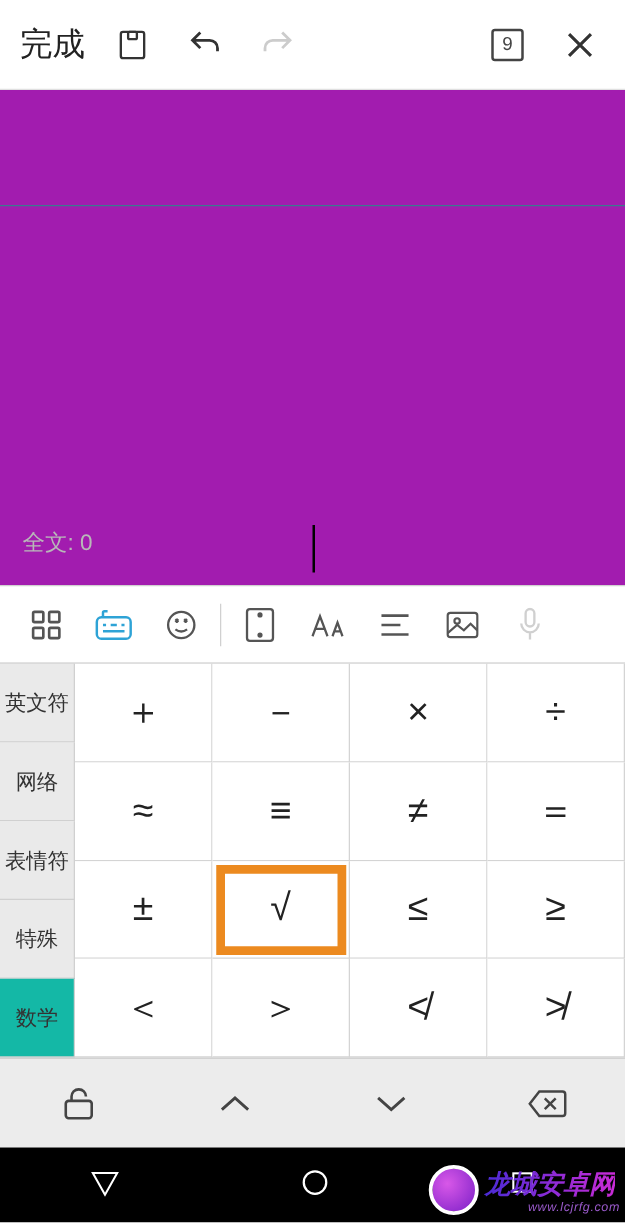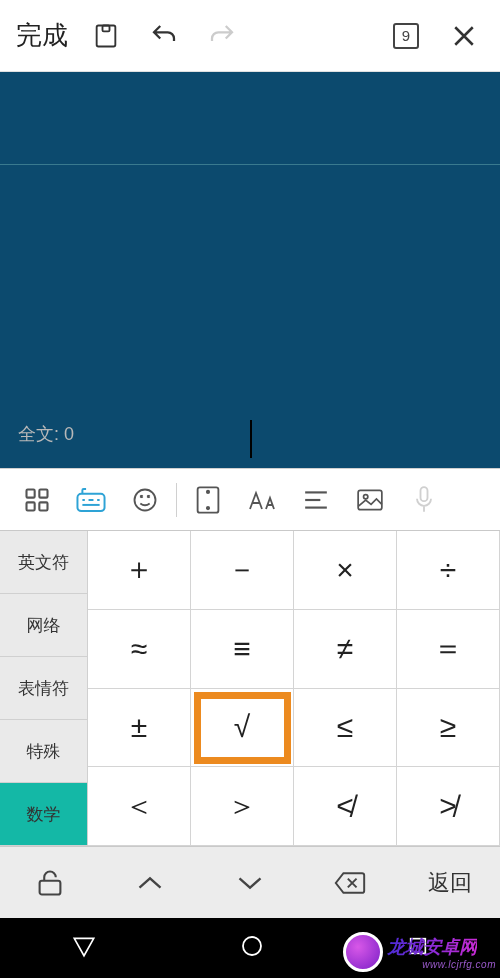--- a/index.html
+++ b/index.html
@@ -34,21 +34,21 @@
   .num-badge {
     width: 26px; height: 26px;
     border: 2px solid #444; border-radius: 3px;
     display: flex; align-items: center; justify-content: center;
     font-size: 15px; color: #444;
   }
   
   .editor {
     flex: 0 0 396px;
     position: relative;
-    background: #0c4a6e;
+    background: #a21caf;
   }
   .title-line {
     position: absolute; top: 92px; left: 0; right: 0;
     height: 1px; background: #3a7a8f;
   }
   .word-count {
     position: absolute; bottom: 22px; left: 18px;
     font-size: 18px; color: #b8b8b8;
   }
   .cursor {
@@ -71,21 +71,21 @@
   .vbar { width: 1px; height: 34px; background: #d0d0d0; margin: 0 4px; }
   .it-icon.faded { color: #d0d0d0; }
   
   .symbol-panel {
     flex: 1;
     display: flex;
     border-top: 1px solid #c9c9c9;
     background: #f6f6f6;
   }
   .categories {
-    width: 88px;
+    width: 60px;
     display: flex; flex-direction: column;
   }
   .cat {
     flex: 1;
     display: flex; align-items: center; justify-content: center;
     font-size: 17px; color: #333;
     background: #eaeaea;
     border-bottom: 1px solid #d0d0d0;
     border-right: 1px solid #d0d0d0;
   }
@@ -138,21 +138,21 @@
     z-index: 20;
     pointer-events: none;
   }
   .wm-circle {
     width: 40px; height: 40px; border-radius: 50%;
     background: radial-gradient(circle at 35% 35%, #d858e8, #7b1fc7);
     border: 3px solid #fff;
   }
   .wm-text { display: flex; flex-direction: column; align-items: flex-start; }
   .wm-main {
-    font-size: 18px; font-weight: 600;
+    font-size: 21px; font-weight: 600;
     background: linear-gradient(90deg,#4a2bd6,#c92bd6);
     -webkit-background-clip: text; color: transparent;
     font-style: italic;
     font-family: Liberation Mono, monospace;
   }
   .wm-sub { font-size: 10px; color: #9a5acb; font-style: italic; letter-spacing: .5px; margin-left: 35px; }
 </style>
 </head>
 <body>
 
@@ -297,21 +297,20 @@
     <svg width="28" height="18" viewBox="0 0 24 14" fill="none" stroke="currentColor" stroke-width="2">
         <path d="M3 3 L12 11 L21 3"></path>
       </svg>
   </div>
   <div class="bb-cell">
     <svg width="34" height="24" viewBox="0 0 30 22" fill="none" stroke="currentColor" stroke-width="1.8">
         <path d="M9 2 H26 a2 2 0 0 1 2 2 v14 a2 2 0 0 1 -2 2 H9 L2 11 Z"></path>
         <path d="M13 7 L21 15 M21 7 L13 15"></path>
       </svg>
   </div>
-  <div class="bb-cell bb-return">返回</div>
 </div>
 
 <div class="navbar">
   <div class="nav-icon">
     <svg width="26" height="26" viewBox="0 0 24 24" fill="none" stroke="currentColor" stroke-width="1.5">
         <path d="M12 3 L21 19 H3 Z" transform="rotate(180 12 12)"></path>
       </svg>
   </div>
   <div class="nav-icon">
     <svg width="24" height="24" viewBox="0 0 24 24" fill="none" stroke="currentColor" stroke-width="1.8">

